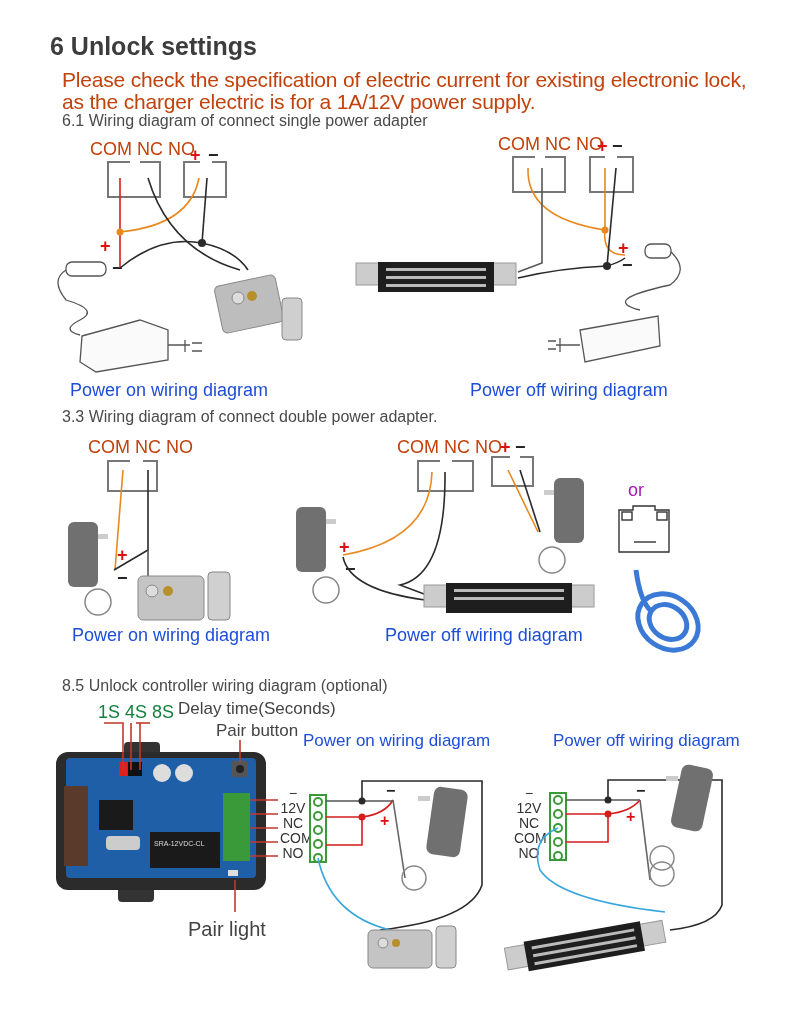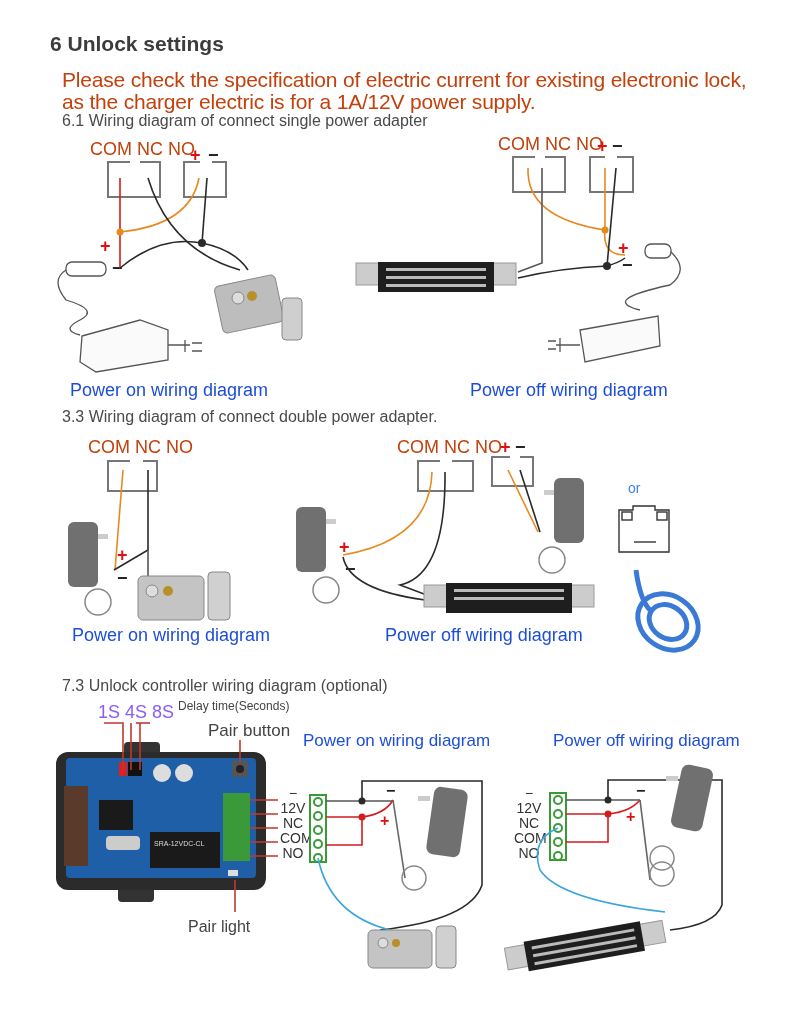--- a/index.html
+++ b/index.html
@@ -1,18 +1,18 @@
 <!DOCTYPE html>
 <html><head>
 <meta charset="utf-8">
 <style>
   html,body{margin:0;padding:0;background:#fff;}
   body{width:790px;height:1020px;position:relative;overflow:hidden;font-family:"Liberation Sans",sans-serif;color:#4a4a4a;}
   .abs{position:absolute;white-space:nowrap;}
-  .h1{left:50px;top:32px;font-size:21px;font-weight:bold;color:#3c3c3c;}
+  .h1{left:50px;top:32px;font-size:25px;font-weight:bold;color:#3c3c3c;}
   .p{font-size:21px;color:#c2410c;letter-spacing:-0.2px;}
   .sub{font-size:16px;color:#4a4a4a;}
   .lbl{font-size:18px;color:#c2410c;}
   .cap{font-size:18px;color:#1d4ed8;}
   .red{color:#d11;font-weight:bold;}
   .blk{color:#222;font-weight:bold;}
   svg{position:absolute;left:0;top:0;}
 </style>
 </head>
 <body>
@@ -41,27 +41,27 @@
 <div class="abs red" style="left:117px;top:545px;font-size:18px;">+</div>
 <div class="abs blk" style="left:117px;top:568px;font-size:18px;">−</div>
 <div class="abs cap" style="left:72px;top:625px;">Power on wiring diagram</div>
 
 <div class="abs lbl" style="left:397px;top:437px;">COM  NC  NO</div>
 <div class="abs red" style="left:500px;top:437px;font-size:18px;">+</div>
 <div class="abs blk" style="left:515px;top:437px;font-size:18px;">−</div>
 <div class="abs red" style="left:339px;top:537px;font-size:18px;">+</div>
 <div class="abs blk" style="left:345px;top:559px;font-size:18px;">−</div>
 <div class="abs cap" style="left:385px;top:625px;">Power off wiring diagram</div>
-<div class="abs" style="left:628px;top:480px;font-size:14px;color:#3b82f6;">or</div>
-
-<div class="abs sub" style="left:62px;top:677px;">7.3  Unlock controller wiring diagram  (optional)</div>
-<div class="abs" style="left:98px;top:702px;font-size:18px;color:#8b5cf6;">1S  4S  8S</div>
-<div class="abs" style="left:178px;top:699px;font-size:12px;color:#444;">Delay time(Seconds)</div>
-<div class="abs" style="left:208px;top:721px;font-size:17px;color:#444;">Pair button</div>
-<div class="abs" style="left:188px;top:918px;font-size:16px;color:#444;">Pair light</div>
+<div class="abs" style="left:628px;top:480px;font-size:18px;color:#a21caf;">or</div>
+
+<div class="abs sub" style="left:62px;top:677px;">8.5  Unlock controller wiring diagram  (optional)</div>
+<div class="abs" style="left:98px;top:702px;font-size:18px;color:#15803d;">1S  4S  8S</div>
+<div class="abs" style="left:178px;top:699px;font-size:17px;color:#444;">Delay time(Seconds)</div>
+<div class="abs" style="left:216px;top:721px;font-size:17px;color:#444;">Pair button</div>
+<div class="abs" style="left:188px;top:918px;font-size:20px;color:#444;">Pair light</div>
 <div class="abs cap" style="left:303px;top:731px;font-size:17px;">Power on wiring diagram</div>
 <div class="abs cap" style="left:553px;top:731px;font-size:17px;">Power off wiring diagram</div>
 
 <div class="abs" style="left:280px;top:786px;font-size:14px;line-height:15px;color:#333;text-align:center;width:26px;">
   <div>−</div>
   <div>12V</div>
   <div>NC</div>
   <div>COM</div>
   <div>NO</div>
 </div>

